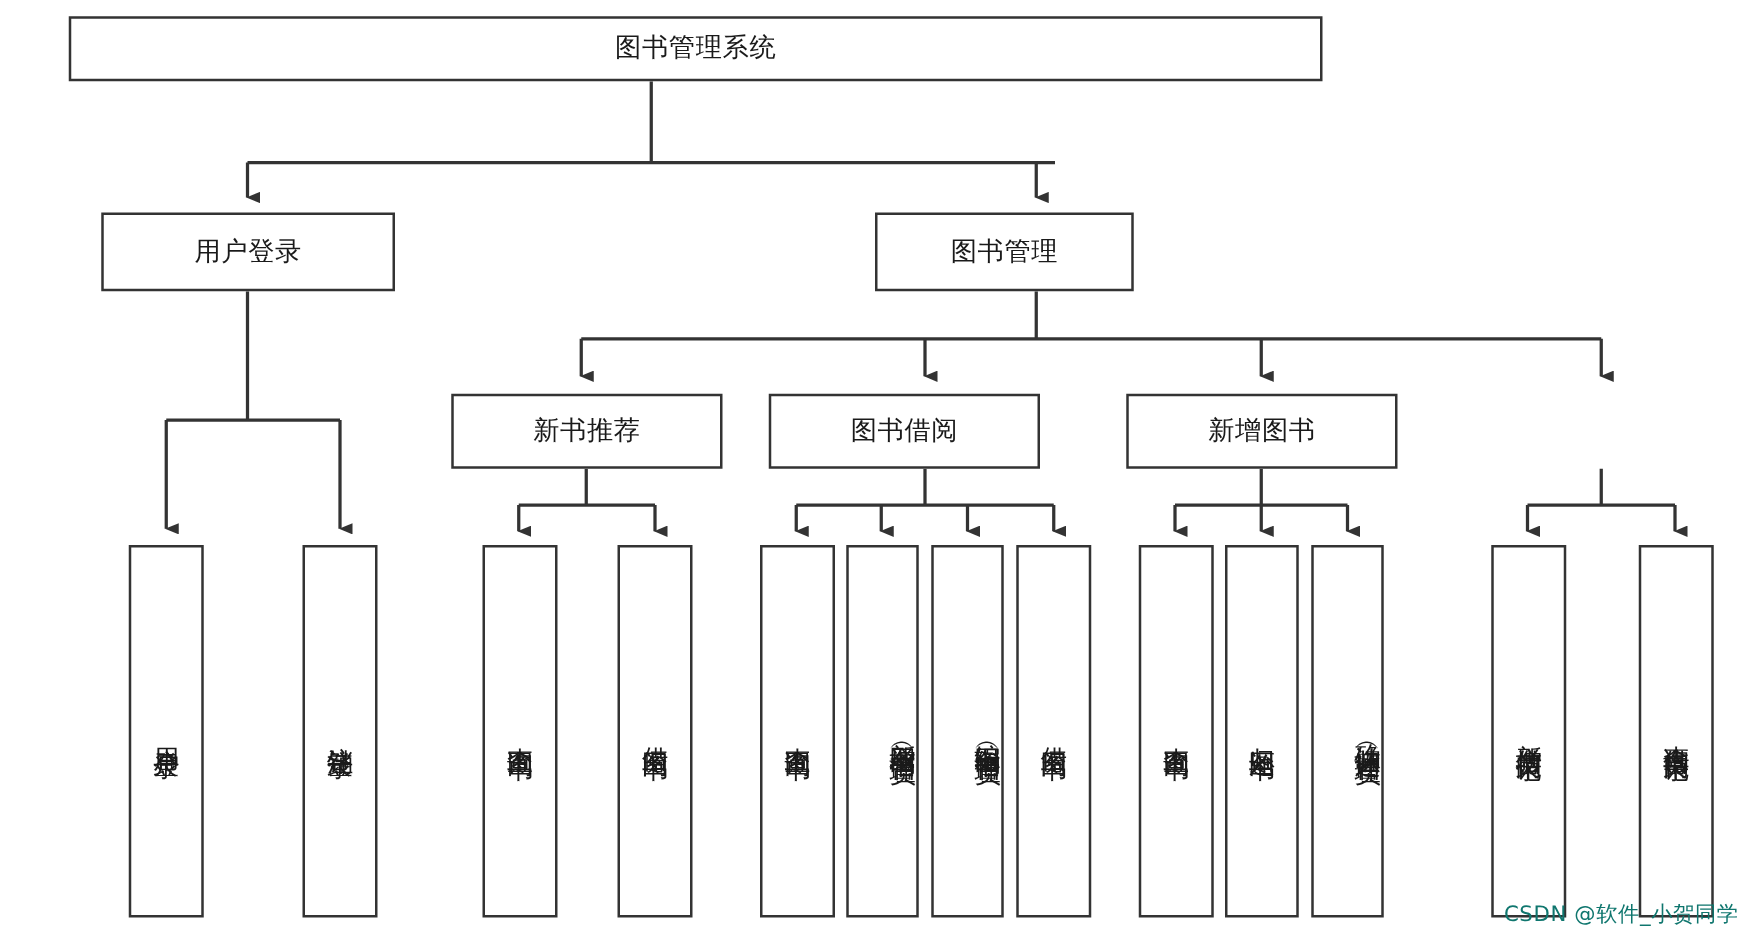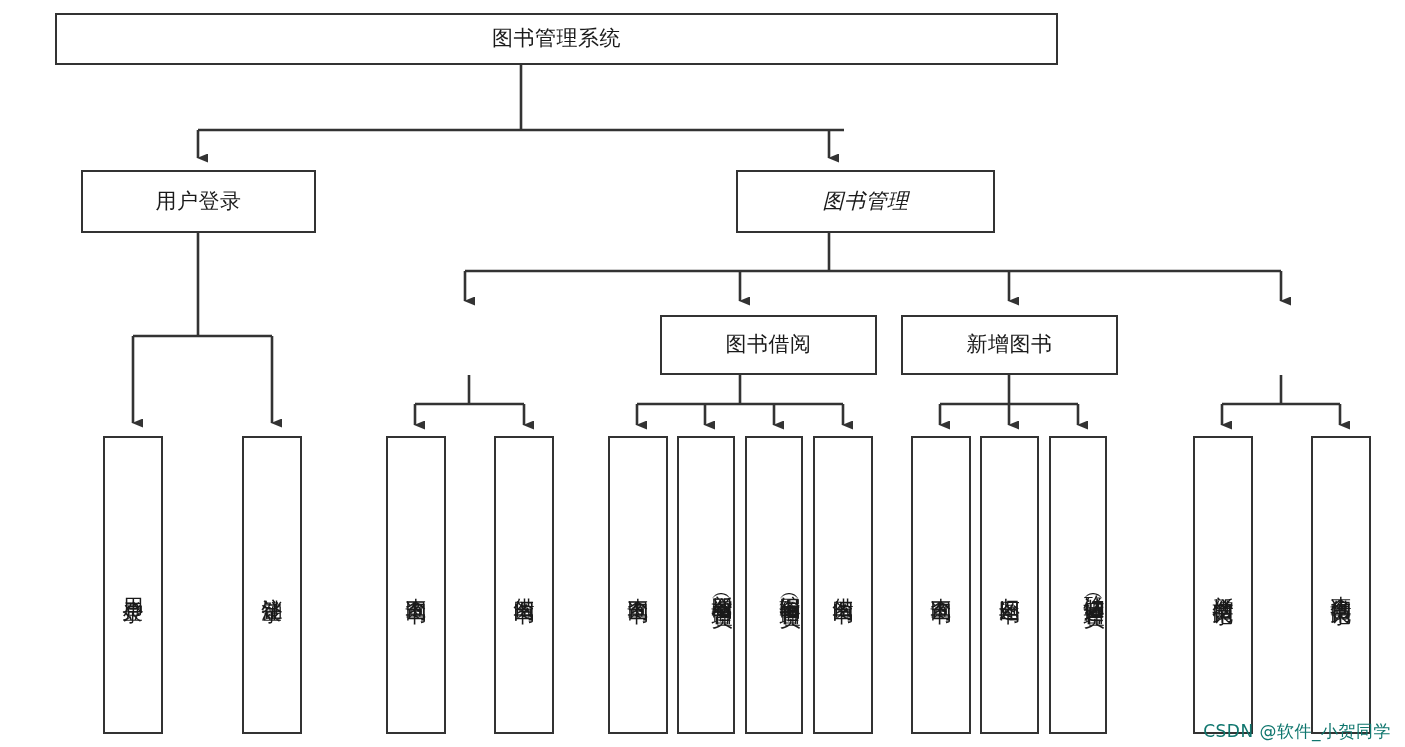--- a/index.html
+++ b/index.html
@@ -133,24 +133,25 @@
       <path d="M 1222,404 L 1340,404"></path>
       <path d="M 1222,404 L 1222,425" marker-end="url(#arrowhead)"></path>
       <path d="M 1340,404 L 1340,425" marker-end="url(#arrowhead)"></path>
     </g>
   </svg>
 
   <div class="node-box node-h node-root" style="left:20px; top:13px; width:1003px; height:52px;margin-left:35px;">图书管理系统</div>
 
   <div class="node-box node-h" style="left:81px; top:170px; width:235px; height:63px;">用户登录</div>
 
-  <div class="node-box node-h" style="left:736px; top:170px; width:259px; height:63px;font-style:italic;">图书管理</div>
+  <div class="node-box node-h" style="left:700px; top:170px; width:207px; height:63px;">图书管理</div>
 
+  <div class="node-box node-h" style="left:361px; top:315px; width:217px; height:60px;">新书推荐</div>
 
-  <div class="node-box node-h" style="left:660px; top:315px; width:217px; height:60px;">图书借阅</div>
+  <div class="node-box node-h" style="left:615px; top:315px; width:217px; height:60px;">图书借阅</div>
 
   <div class="node-box node-h" style="left:901px; top:315px; width:217px; height:60px;">新增图书</div>
 
 
   <div class="node-box node-v fits-center" style="left:103px; top:436px; width:60px; height:298px;">用户登录</div>
 
   <div class="node-box node-v fits-center" style="left:242px; top:436px; width:60px; height:298px;">注销登录</div>
 
   <div class="node-box node-v fits-center" style="left:386px; top:436px; width:60px; height:298px;">查询图书</div>
 

